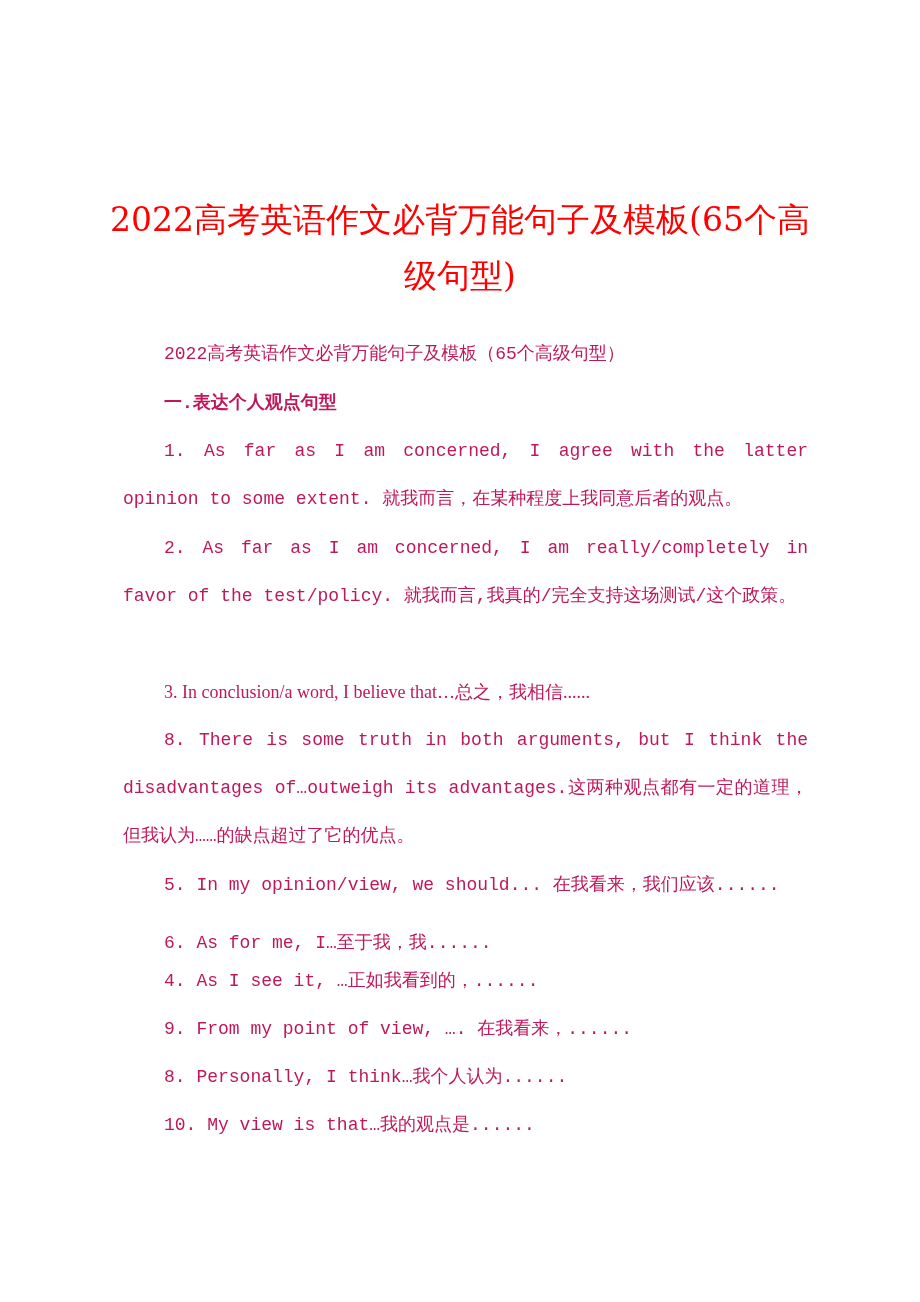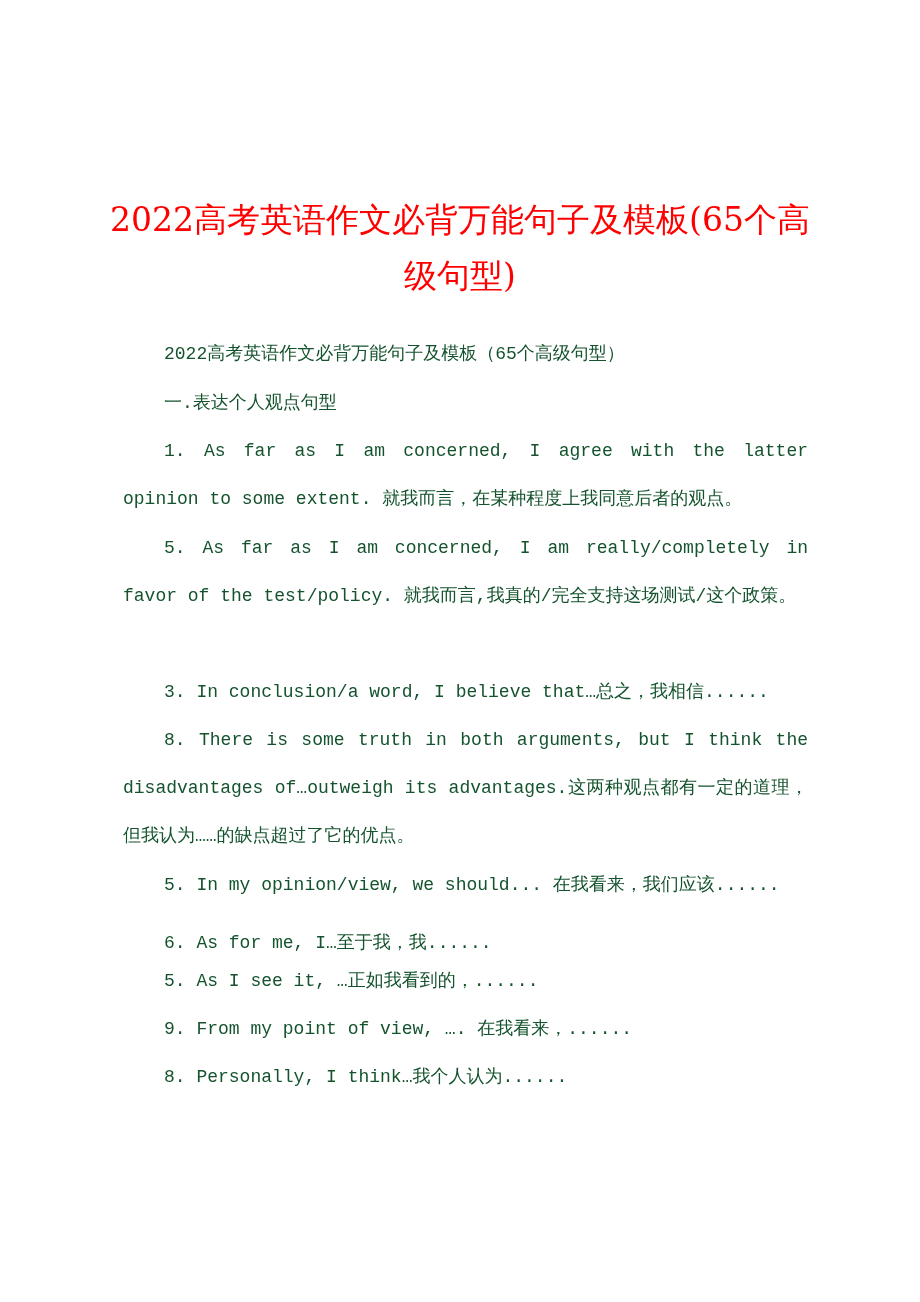--- a/index.html
+++ b/index.html
@@ -36,35 +36,36 @@
     .para {
       position: absolute;
       left: 123px;
       width: 685px;
       font-family: "Liberation Mono", "DejaVu Sans Mono", monospace;
       font-size: 18px;
       line-height: 48px;
       text-align: justify;
       text-align-last: left;
       text-indent: 41px;
-      color: #14532d;
+      color: #be185d;
       white-space: normal;
     }
   </style>
 </head>
 <body>
 
 <div class="page">
   <div class="title">2022高考英语作文必背万能句子及模板(65个高级句型)</div>
 
   <div class="para" style="top:330px;">2022高考英语作文必背万能句子及模板（65个高级句型）</div>
-  <div class="para" style="top:379px;">一.表达个人观点句型</div>
+  <div class="para" style="top:379px;font-weight:bold;">一.表达个人观点句型</div>
 
   <div class="para" style="top:427px;">1.  As  far  as  I  am  concerned, I  agree  with  the  latter opinion to some extent. 就我而言，在某种程度上我同意后者的观点。</div>
-  <div class="para" style="top:524px;">5.  As  far  as  I  am  concerned,  I  am  really/completely  in favor of the test/policy. 就我而言,我真的/完全支持这场测试/这个政策。</div>
-  <div class="para" style="top:668px;">3. In conclusion/a word, I believe that…总之，我相信......</div>
+  <div class="para" style="top:524px;">2.  As  far  as  I  am  concerned,  I  am  really/completely  in favor of the test/policy. 就我而言,我真的/完全支持这场测试/这个政策。</div>
+  <div class="para" style="top:668px;font-family:Liberation Serif, serif;">3. In conclusion/a word, I believe that…总之，我相信......</div>
   <div class="para" style="top:716px;">8.  There  is  some  truth  in  both  arguments,  but  I  think  the disadvantages of…outweigh its advantages.这两种观点都有一定的道理，但我认为……的缺点超过了它的优点。</div>
   <div class="para" style="top:861px;">5. In my opinion/view, we should... 在我看来，我们应该......</div>
   <div class="para" style="top:919px;">6. As for me, I…至于我，我......</div>
-  <div class="para" style="top:957px;">5. As I see it, …正如我看到的，......</div>
+  <div class="para" style="top:957px;">4. As I see it, …正如我看到的，......</div>
   <div class="para" style="top:1005px;">9. From my point of view, …. 在我看来，......</div>
   <div class="para" style="top:1053px;">8. Personally, I think…我个人认为......</div>
+  <div class="para" style="top:1101px;">10. My view is that…我的观点是......</div>
 </div>
 
 </body></html>

